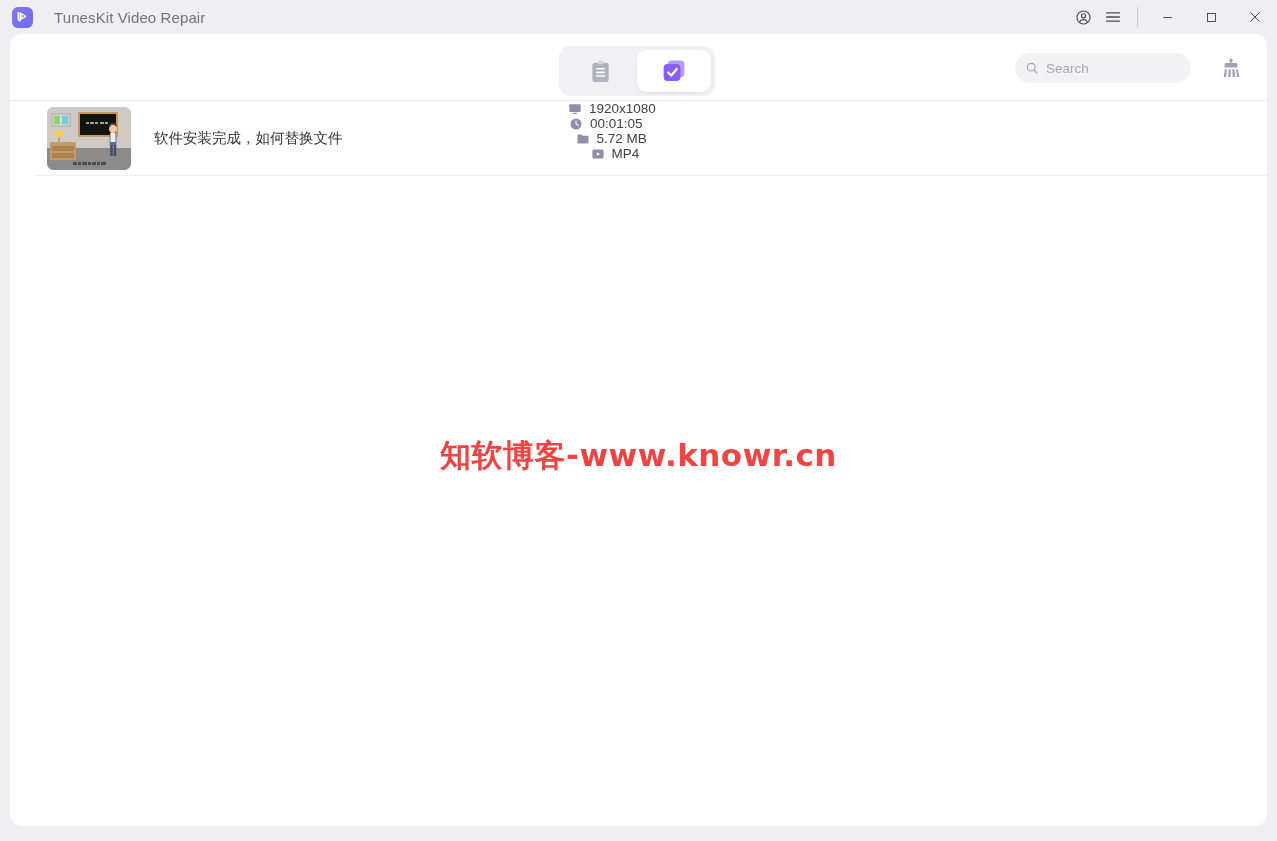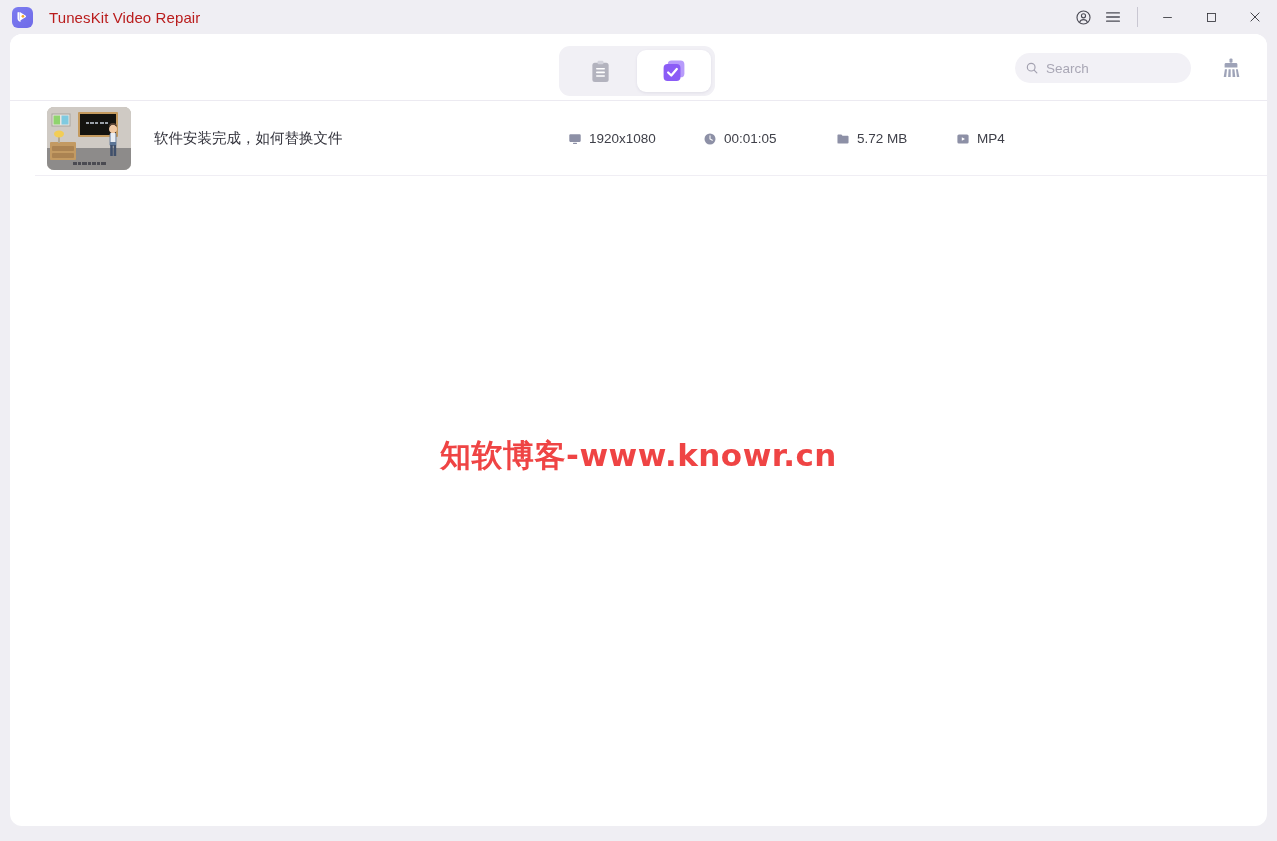--- a/index.html
+++ b/index.html
@@ -28,23 +28,23 @@
     margin-left: 12px;
     border-radius: 6px;
     background: linear-gradient(140deg, #7c7cf0 0%, #6f6ae8 100%);
     display: flex;
     align-items: center;
     justify-content: center;
     flex: 0 0 auto;
   }
   .app-logo svg { display: block; }
   .app-title {
-    margin-left: 16px;
+    margin-left: 21px;
     font-size: 15px;
-    color: #b91c1c;
+    color: #737373;
     letter-spacing: 0.1px;
     white-space: nowrap;
   }
   .titlebar-spacer { flex: 1 1 auto; }
 
   .tb-btn {
     width: 30px;
     height: 30px;
     display: flex;
     align-items: center;
@@ -182,20 +182,21 @@
     white-space: nowrap;
   }
 
   .meta-group {
     position: absolute;
     left: 533px;
     top: 0;
     height: 75px;
     display: flex;
     align-items: center;
+    flex-direction: column;
   }
   .meta {
     display: flex;
     align-items: center;
     font-size: 13.5px;
     color: #3f4049;
     white-space: nowrap;
   }
   .meta .m-icon {
     display: flex;

